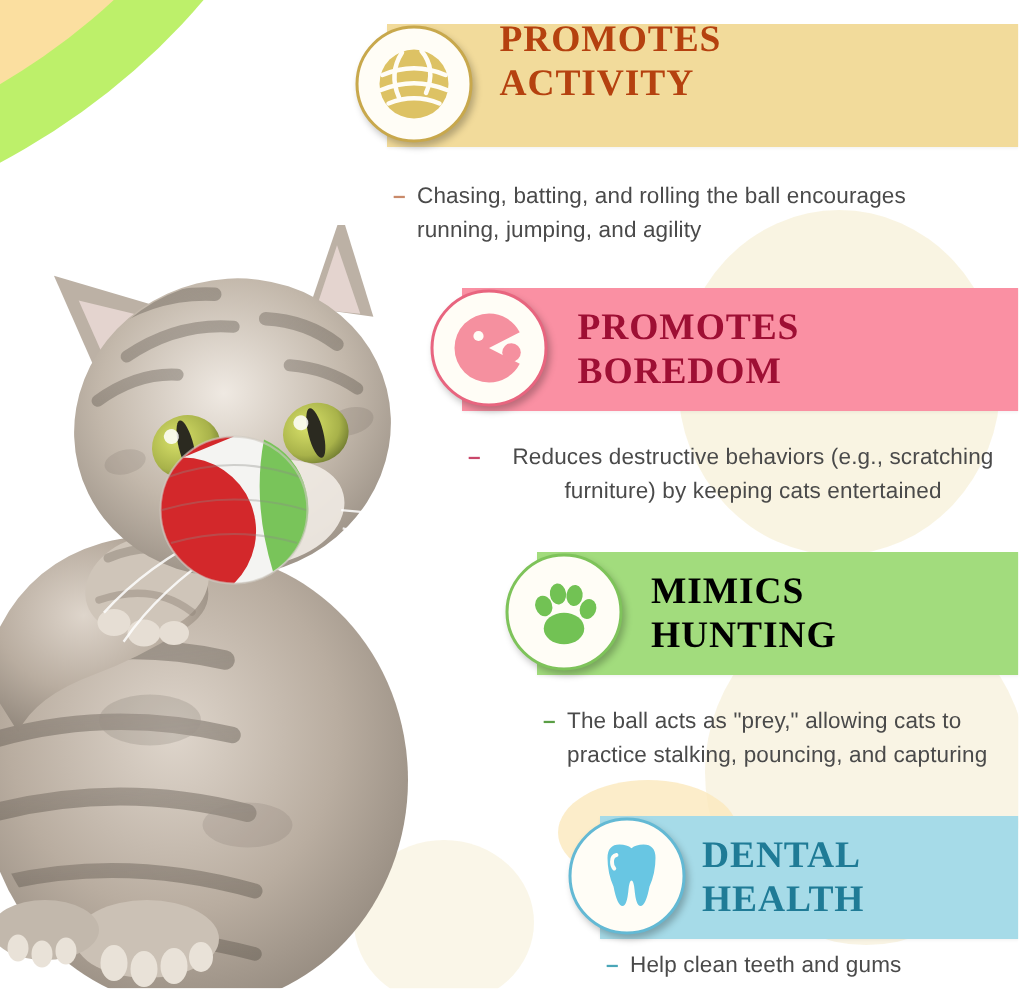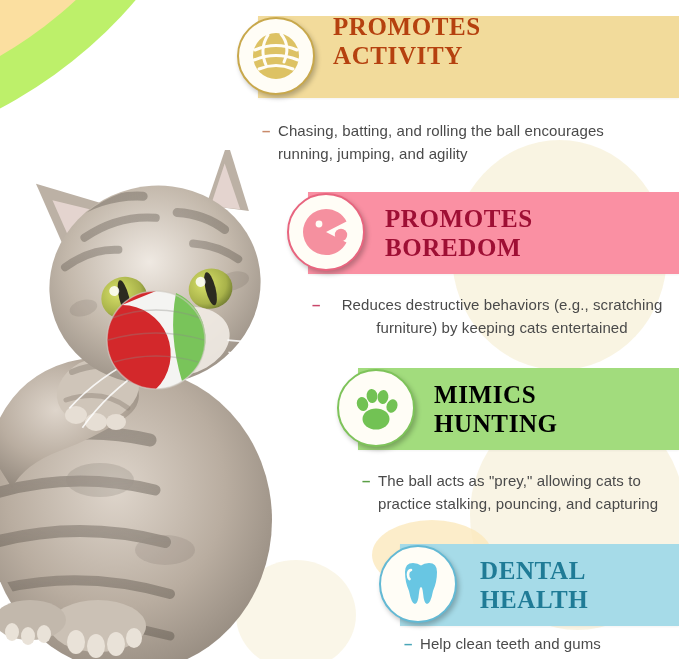--- a/index.html
+++ b/index.html
@@ -252,21 +252,21 @@
         <ellipse cx="42" cy="24" rx="5.4" ry="6.8" fill="#72c254" transform="rotate(20 42 24)"></ellipse>
       </svg>
     </div>
     <div class="dash" style="left:362px;top:469px;color:#5a9e45;">–</div>
     <div class="bullet" style="left:378px;top:469px;width:300px;">The ball acts as "prey," allowing cats to
 practice stalking, pouncing, and capturing</div>
   </div>
 
   <div class="row" style="left:0;top:0;width:679px;">
     <div class="band" id="band-3" style="left: 400px; top: 544px; background: rgb(166, 219, 232);"></div>
-    <div class="band-title" id="title-3" style="left: 480px; top: 556px; color: rgb(31, 123, 150);">DENTAL
+    <div class="band-title" id="title-3" style="left: 468px; top: 556px; color: rgb(31, 123, 150);">DENTAL
 HEALTH</div>
     <div class="icon-badge" id="badge-3" style="left: 379px; top: 545px; border: 2px solid rgb(99, 185, 212);">
       <svg width="52" height="52" viewBox="0 0 52 52">
         <path d="M13,14 q0,-9 8,-9 q5,0 8,2.5 q3,-2.5 8,-2.5 q8,0 8,9 q0,10 -4,19 q-2.5,13 -6,13 q-3,0 -4,-11 q-0.6,-6 -2,-6 q-1.4,0 -2,6 q-1,11 -4,11 q-3.5,0 -6,-13 q-4,-9 -4,-19 z" fill="#68c6e3"></path>
         <path d="M19,12 q-3,0.5 -3,4.5 q0,3 1.5,4.5" stroke="#fffdf6" stroke-width="2.6" fill="none" stroke-linecap="round"></path>
       </svg>
     </div>
     <div class="dash" style="left:404px;top:632px;color:#4aa6b8;">–</div>
     <div class="bullet" style="left:420px;top:632px;width:258px;">Help clean teeth and gums</div>
   </div>

